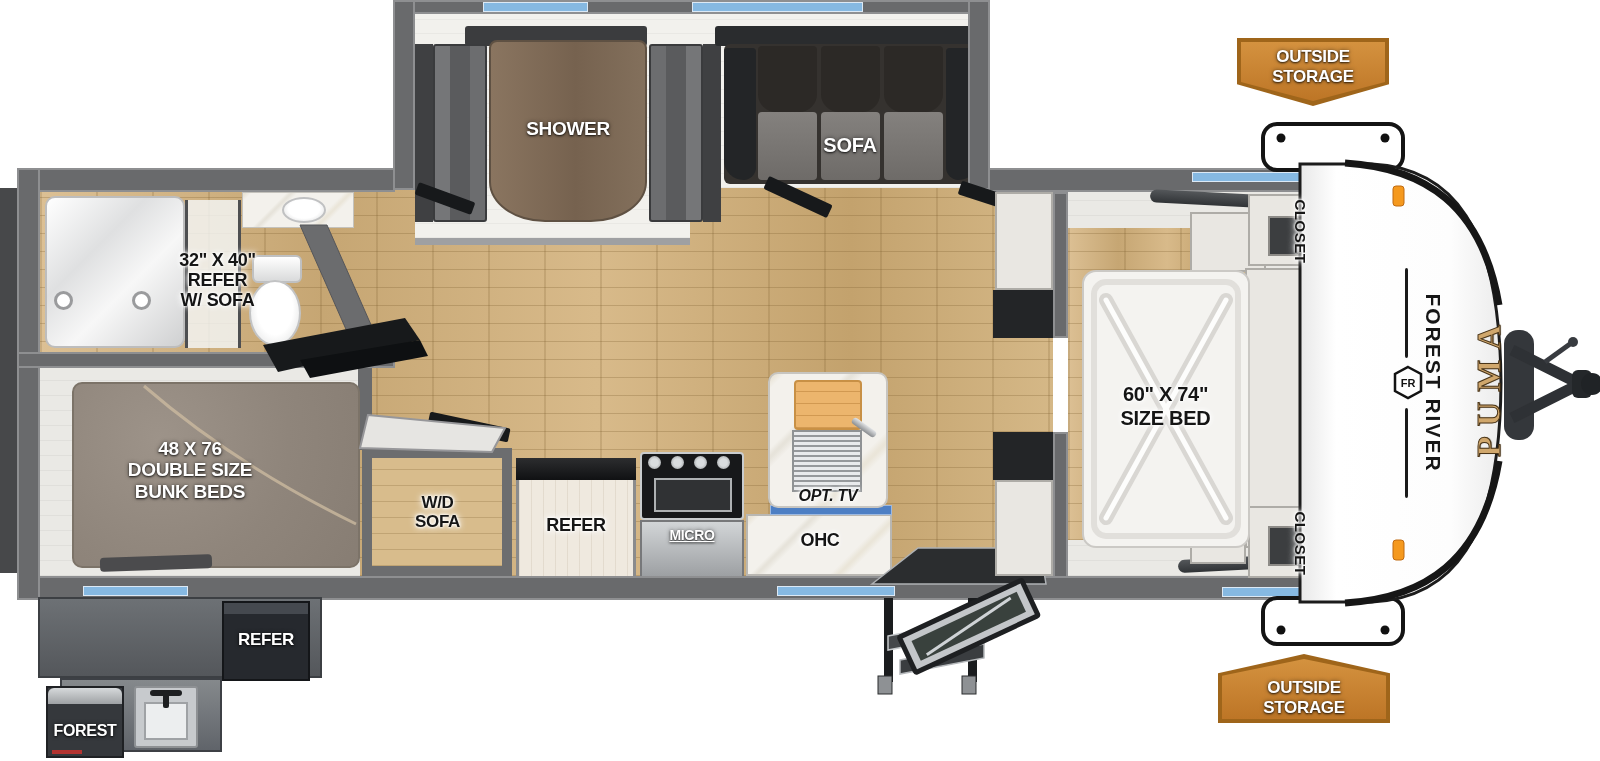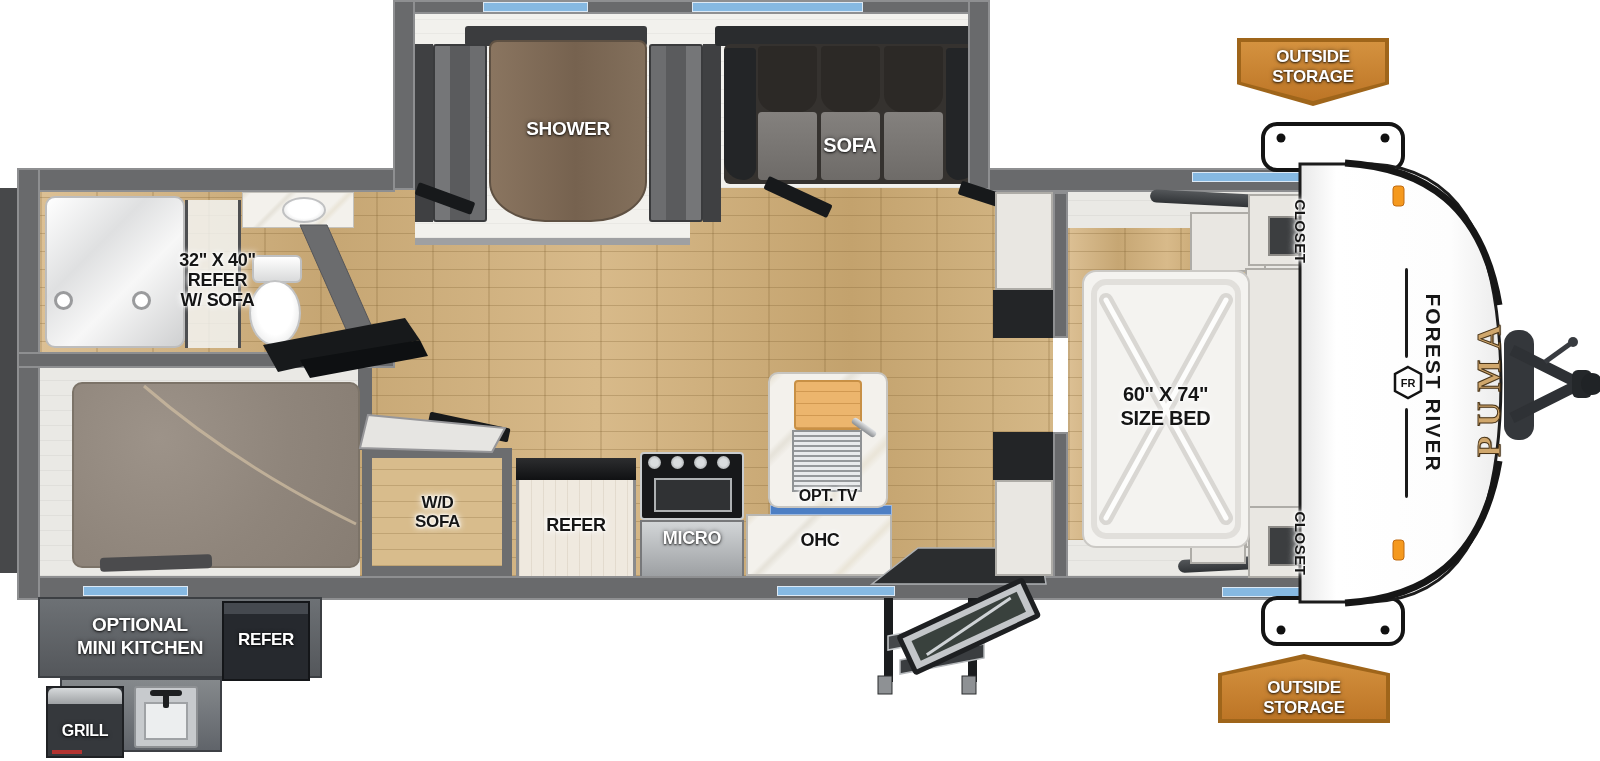--- a/index.html
+++ b/index.html
@@ -240,34 +240,35 @@
     <div class="abs" style="left:27px;top:2px;width:6px;height:18px;background:#1d1f21;border-radius:2px;"></div>
   </div>
 
   <div class="abs lwht" style="left:500px;top:118px;width:136px;font-size:19px;z-index:10;">SHOWER</div>
   <div class="abs lwht" style="left:800px;top:134px;width:100px;font-size:20px;z-index:10;">SOFA</div>
   <div class="abs lblk" style="left:130px;top:250px;width:175px;font-size:18px;z-index:10;">
     <span>32" X 40"</span><br>
     <span>REFER</span><br>
     <span>W/ SOFA</span>
   </div>
+  <div class="abs lwht" style="left:95px;top:438px;width:190px;font-size:19px;z-index:10;">
+    <span>48 X 76</span><br>
+    <span>DOUBLE SIZE</span><br>
+    <span>BUNK BEDS</span>
+  </div>
   <div class="abs lblk" style="left:385px;top:493px;width:105px;font-size:17px;z-index:10;">
     <span>W/D</span><br>
     <span>SOFA</span>
   </div>
   <div class="abs lblk" style="left:521px;top:515px;width:110px;font-size:18px;z-index:10;">REFER</div>
-  <div class="abs lwht" style="left:642px;top:528px;width:100px;font-size:18px;z-index:10;">MICRO</div>
+  <div class="abs lwht" style="left:642px;top:528px;width:100px;font-size:14px;z-index:10;text-decoration:underline;">MICRO</div>
   <div class="abs lblk" style="left:770px;top:530px;width:100px;font-size:18px;z-index:10;">OHC</div>
-  <div class="abs lblk" style="left:775px;top:487px;width:106px;font-size:16px;z-index:10;">OPT. TV</div>
+  <div class="abs lblk" style="left:775px;top:487px;width:106px;font-size:16px;z-index:10;font-style:italic;">OPT. TV</div>
   <div class="abs lblk" style="left:1078px;top:382px;width:175px;font-size:20px;line-height:24px;z-index:10;">
     <span>60" X 74"</span><br>
     <span>SIZE BED</span>
   </div>
   <div class="abs lblk" style="left:1260px;top:223px;width:80px;font-size:15px;transform:rotate(90deg);z-index:10;letter-spacing:.5px;">CLOSET</div>
   <div class="abs lblk" style="left:1260px;top:535px;width:80px;font-size:15px;transform:rotate(90deg);z-index:10;letter-spacing:.5px;">CLOSET</div>
-  <div class="abs lwht" style="left:42px;top:613px;width:196px;font-size:19px;line-height:23px;z-index:10;">
-    <span>OPTIONAL</span><br>
-    <span>MINI KITCHEN</span>
-  </div>
   <div class="abs lwht" style="left:224px;top:630px;width:84px;font-size:17px;z-index:10;">REFER</div>
-  <div class="abs lwht" style="left:48px;top:722px;width:74px;font-size:16px;z-index:10;">GRILL</div>
+  <div class="abs lwht" style="left:48px;top:722px;width:74px;font-size:16px;z-index:10;">FOREST</div>
 
 </div>
 
 </body></html>

